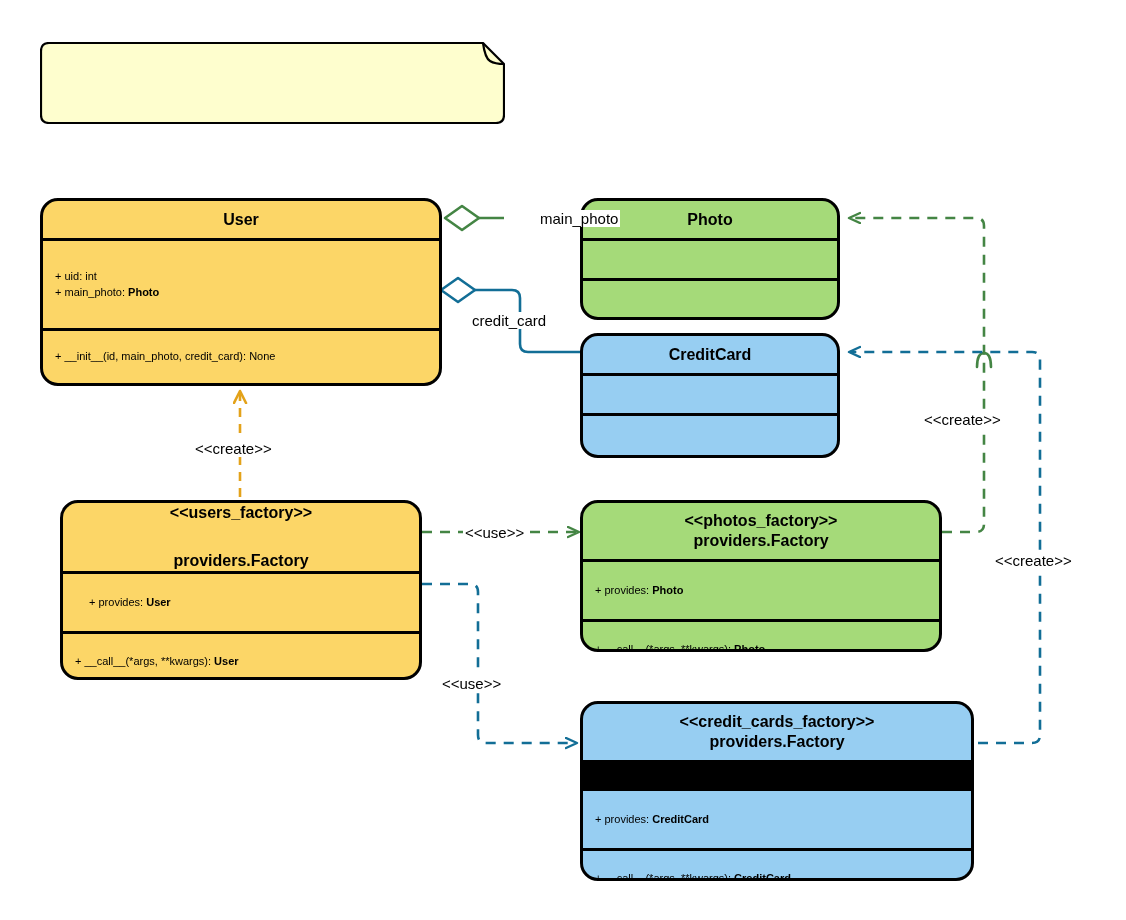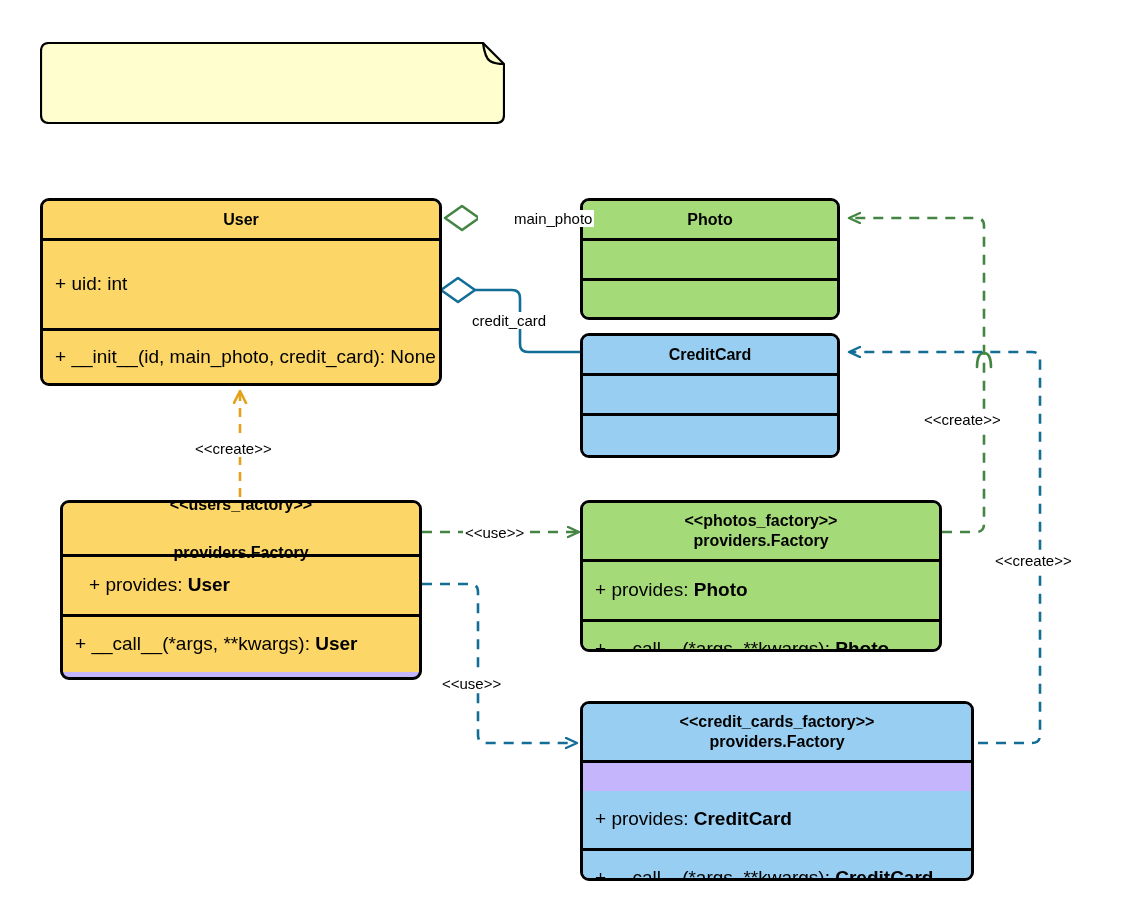--- a/index.html
+++ b/index.html
@@ -26,44 +26,44 @@
     width: 1126px;
     height: 920px;
     pointer-events: none;
   }
 
   
   .umlbox {
     position: absolute;
     box-sizing: border-box;
     border: 3px solid #000000;
-    border-radius: 9px;
+    border-radius: 18px;
     overflow: hidden;
-    background: #c4b5fd;
+    background: #000000;
   }
   .compartment {
     box-sizing: border-box;
     border-bottom: 3px solid #000000;
     padding: 6px 12px;
     display: flex;
     flex-direction: column;
     justify-content: center;
   }
   .compartment:last-child {
     border-bottom: none;
   }
   .c-title {
     text-align: center;
     font-weight: bold;
     font-size: 16px;
     color: #000;
     line-height: 1.22;
   }
   .c-row {
-    font-size: 19px;
+    font-size: 11px;
     color: #000;
     line-height: 1.42;
     white-space: nowrap;
   }
   .c-row b { font-weight: bold; }
 
   .fill-yellow  { background: #FCD667; }
   .fill-green   { background: #A5DA79; }
   .fill-blue    { background: #97CEF2; }
 
@@ -155,20 +155,21 @@
       <path d="M 443,1 Q 445,16 450,19 Q 455,22 464,22" fill="none" stroke="#000000" stroke-width="2.2" stroke-linejoin="round"></path>
     </svg>
   </div>
 
   <div class="umlbox" style="left:40px; top:198px; width:402px; height:188px;">
     <div class="compartment fill-yellow" style="height:40px;">
       <div class="c-title">User</div>
     </div>
     <div class="compartment fill-yellow" style="height:90px;">
       <div class="c-row"><span>+ </span><span>uid: </span><span>int</span></div>
+      <div class="c-row"><span>+ </span><span>main_photo: </span><b>Photo</b></div>
     </div>
     <div class="compartment fill-yellow" style="height:52px;">
       <div class="c-row"><span>+ </span><span>__init__(id, main_photo, credit_card): </span><span>None</span></div>
     </div>
   </div>
 
   <div class="umlbox" style="left:580px; top:198px; width:260px; height:122px;">
     <div class="compartment fill-green" style="height:40px;">
       <div class="c-title">Photo</div>
     </div>
@@ -178,21 +179,21 @@
 
   <div class="umlbox" style="left:580px; top:333px; width:260px; height:125px;">
     <div class="compartment fill-blue" style="height:40px;">
       <div class="c-title">CreditCard</div>
     </div>
     <div class="compartment fill-blue" style="height:40px;"></div>
     <div class="compartment fill-blue" style="height:39px;"></div>
   </div>
 
   <div class="umlbox" style="left:60px; top:500px; width:362px; height:180px;">
-    <div class="compartment fill-yellow" style="height:54px;gap:28px;">
+    <div class="compartment fill-yellow" style="height:71px;gap:28px;">
       <div class="c-title">&lt;&lt;users_factory&gt;&gt;</div>
       <div class="c-title">providers.Factory</div>
     </div>
     <div class="compartment fill-yellow" style="height:60px;padding-left:26px;">
       <div class="c-row"><span>+ </span><span>provides: </span><b>User</b></div>
     </div>
     <div class="compartment fill-yellow" style="height:55px;">
       <div class="c-row"><span>+ </span><span>__call__(*args, **kwargs): </span><b>User</b></div>
     </div>
   </div>
@@ -216,21 +217,21 @@
       <div class="c-title">providers.Factory</div>
     </div>
     <div class="compartment fill-blue" style="height:60px;margin-top:28px;">
       <div class="c-row"><span>+ </span><span>provides: </span><b>CreditCard</b></div>
     </div>
     <div class="compartment fill-blue" style="height:55px;">
       <div class="c-row"><span>+ </span><span>__call__(*args, **kwargs): </span><b>CreditCard</b></div>
     </div>
   </div>
 
-  <div class="elabel" style="left:478px; top:210px;padding-left:36px;">main_photo</div>
+  <div class="elabel" style="left:504px; top:210px;padding-left:36px;">main_photo</div>
 
   <div class="elabel" style="left:470px; top:312px;">credit_card</div>
 
   <div class="elabel" style="left:193px; top:440px;">&lt;&lt;create&gt;&gt;</div>
 
   <div class="elabel" style="left:463px; top:524px;">&lt;&lt;use&gt;&gt;</div>
 
   <div class="elabel" style="left:440px; top:675px;">&lt;&lt;use&gt;&gt;</div>
 
   <div class="elabel" style="left:922px; top:411px;">&lt;&lt;create&gt;&gt;</div>

